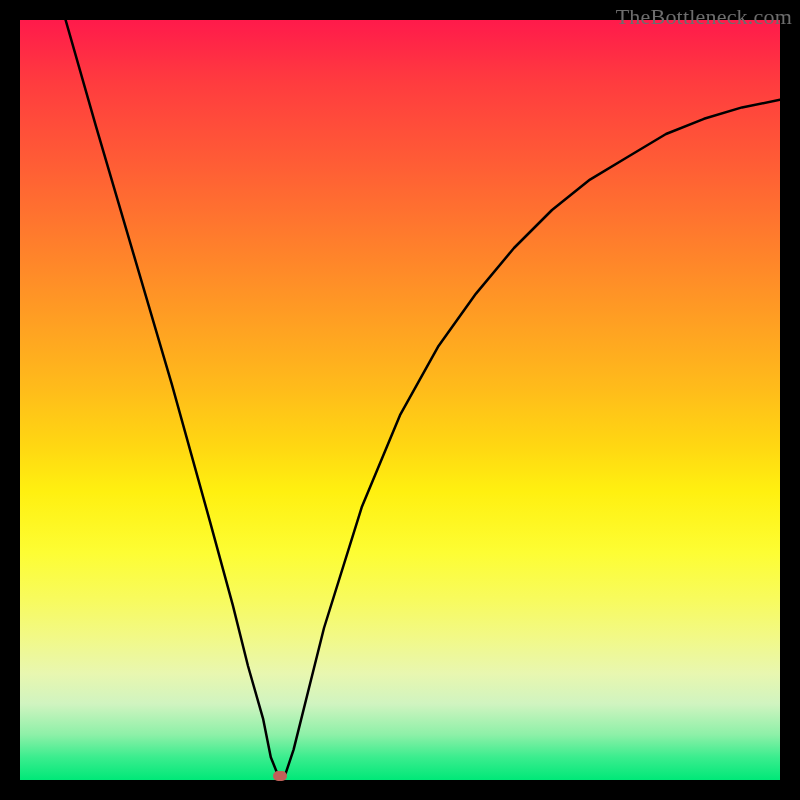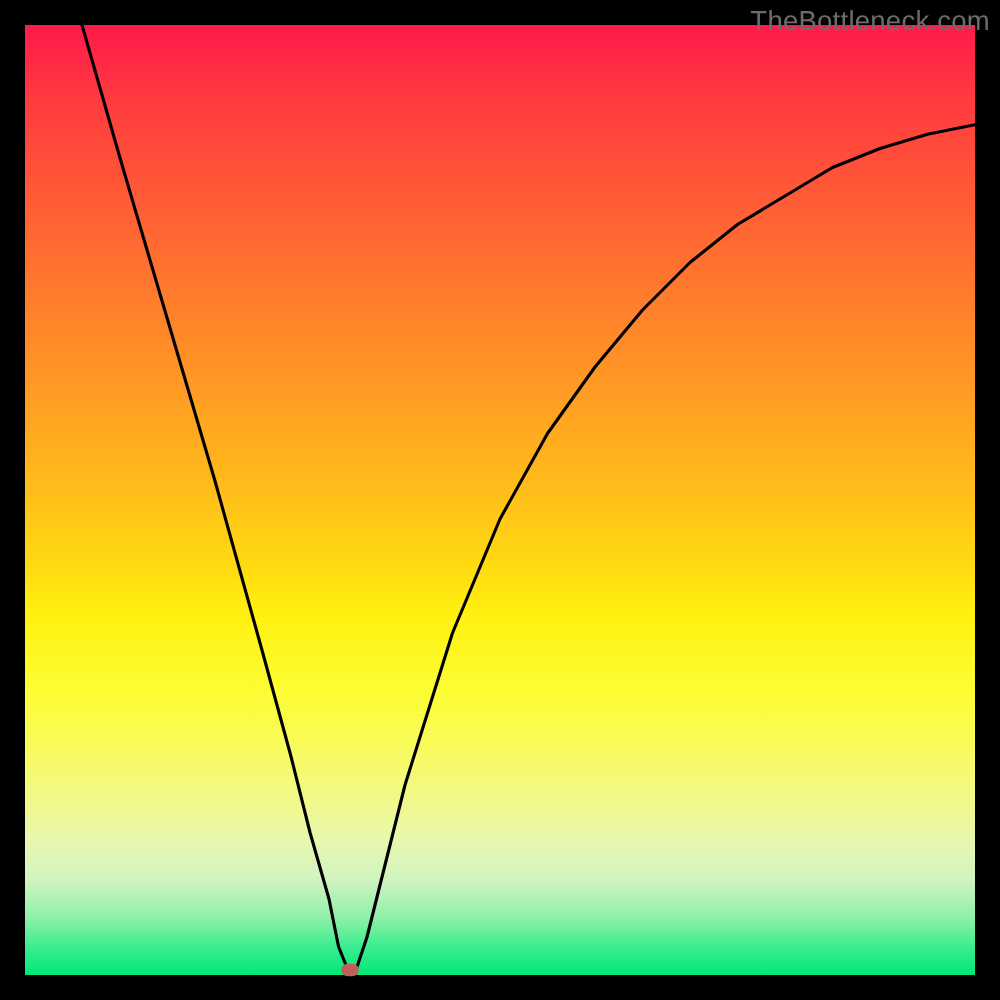--- a/index.html
+++ b/index.html
@@ -32,21 +32,21 @@
       #d0f4c0 90%,
       #8ef0a8 94%,
       #3bed8e 97%,
       #00e878 100%
     );
   }
   .watermark {
     position: absolute;
     top: 4px;
     right: 8px;
-    font-family: Liberation Sans, sans-serif;
+    font-family: Liberation Serif, serif;
     font-size: 22px;
     font-weight: 500;
     color: #6d6d6d;
     letter-spacing: 0.2px;
   }
   svg.curve {
     position: absolute;
     left: 0;
     top: 0;
     width: 760px;

